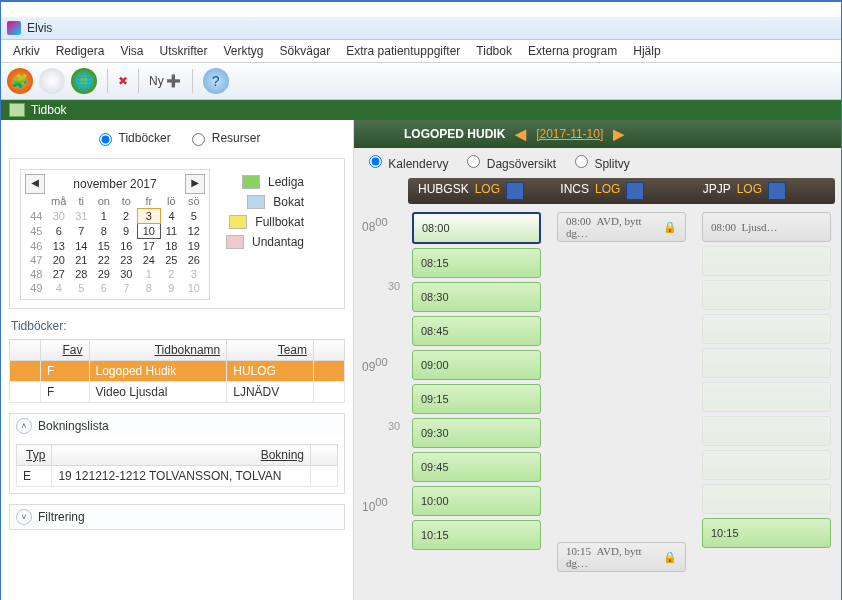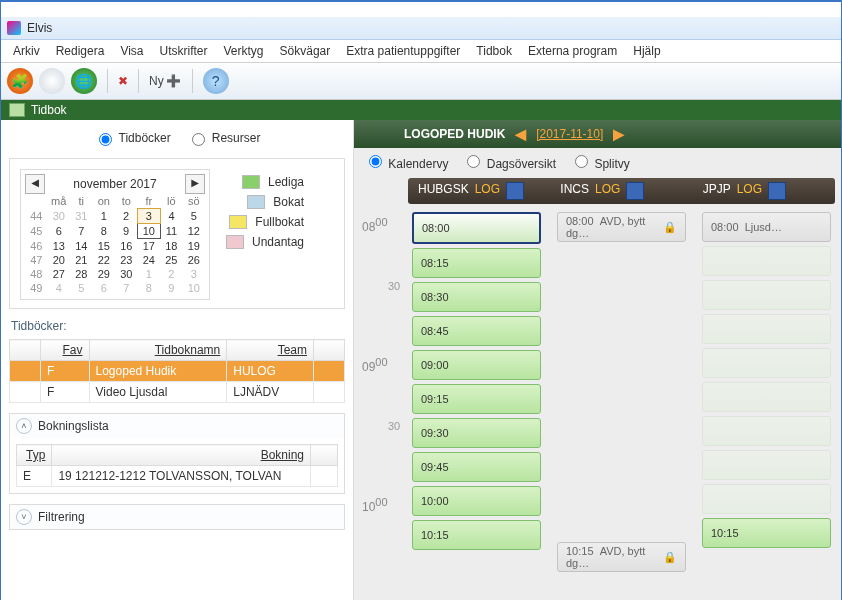--- a/index.html
+++ b/index.html
@@ -55,21 +55,21 @@
 .col-h .pin{width:16px;height:16px;background:#3b68b7;border:1px solid #1e3f77;display:inline-block;}
 .sched-area{position:relative;display:flex;margin:4px 0 0 0;}
 .times{width:54px;color:#888;position:relative;}
 .times .hr{position:absolute;left:8px;}
 .times .hr sup{font-size:11px;}
 .times .half{position:absolute;left:34px;font-size:11px;color:#9a9a9a;}
 .col-body{flex:1;display:flex;gap:8px;padding-right:6px;}
 .col{flex:1;min-width:0;}
 .slot{height:28px;border:1px solid #7fbf6d;border-radius:3px;margin:4px 4px;background:linear-gradient(#d8f2c6,#b7e4a0);display:flex;align-items:center;padding:0 8px;font-size:11px;color:#333;}
 .slot.first{border:2px solid #1f3d7a;background:linear-gradient(#fbfdfa,#d0eac0);}
-.slot.gray{background:linear-gradient(#eee,#e0e0e0);border-color:#c3c3c3;color:#666;}
+.slot.gray{background:linear-gradient(#eee,#e0e0e0);border-color:#c3c3c3;color:#666;font-family:Liberation Serif, serif;}
 .slot.gray .lock{margin-left:auto;color:#555;}
 .slot.ghost{opacity:.35;border-color:#c2d8b8;background:linear-gradient(#eef7e8,#dcefd1);}
 </style>
 </head>
 <body>
 
 <div class="win-frame">
 
   <div class="titlebar">
     <span class="app-icon"></span>

